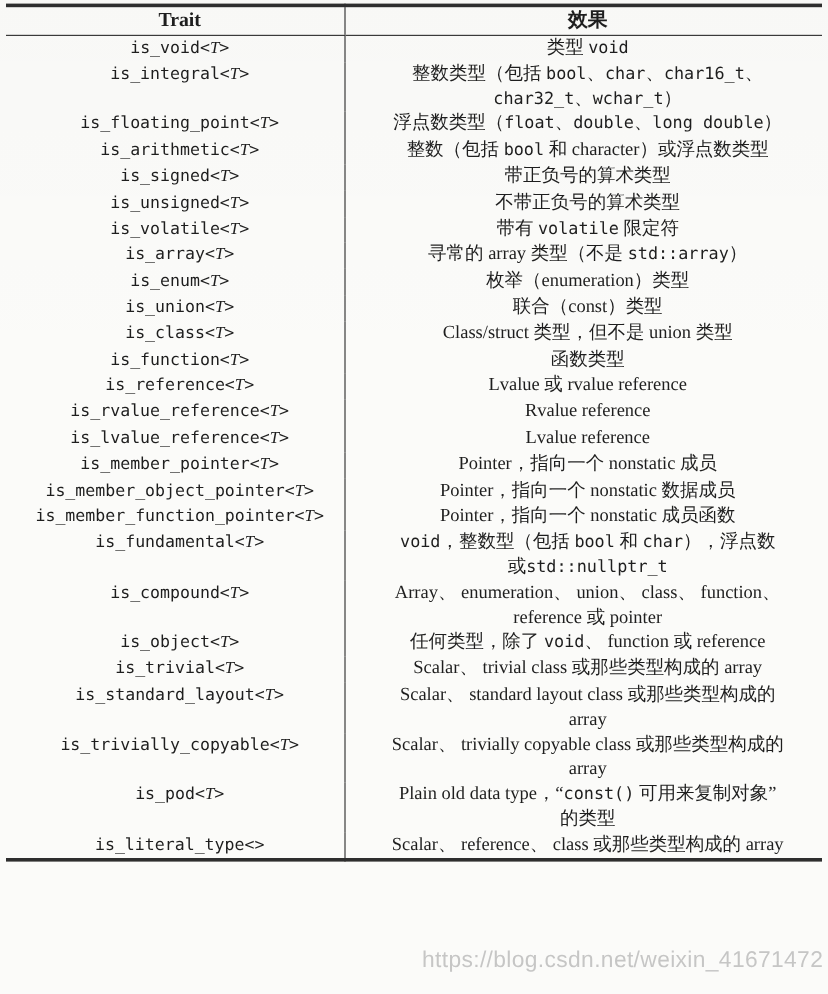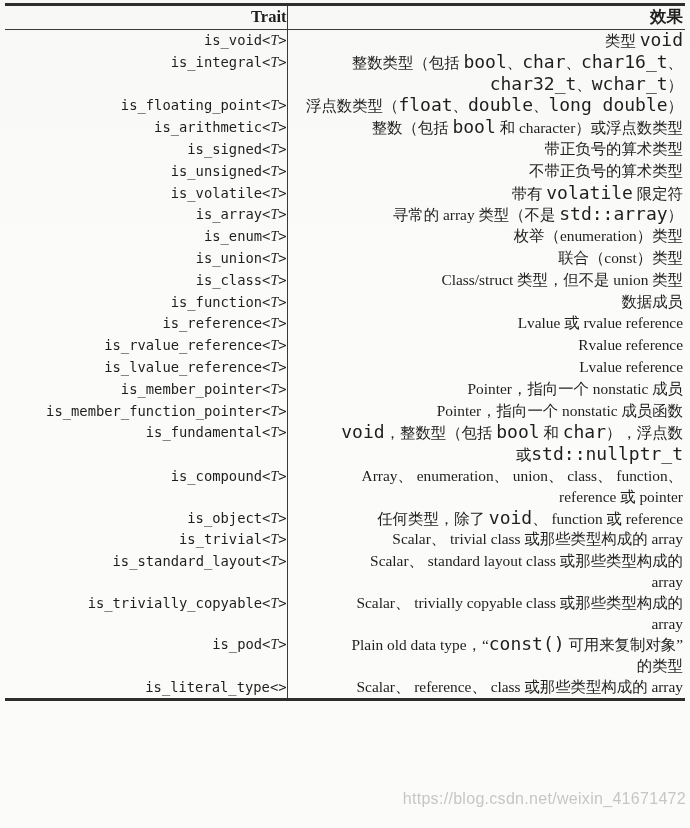--- a/index.html
+++ b/index.html
@@ -10,38 +10,38 @@
   }
   .page-noise{position:absolute;inset:0;background:
     linear-gradient(180deg, rgba(0,0,0,0.012), rgba(0,0,0,0) 40%);
     pointer-events:none;}
   .tablewrap{position:absolute;left:5px;top:3px;width:680px;}
   table{
     border-collapse:collapse;width:100%;table-layout:fixed;
     border-top:3px solid #2e2e2e;border-bottom:3px solid #2e2e2e;
   }
   col.c1{width:282px;}
-  th,td{vertical-align:top;text-align:right;padding:0;margin-left:40px;}
+  th,td{vertical-align:top;text-align:center;padding:0;margin-left:40px;}
   thead th{
     border-bottom:1.5px solid #3a3a3a;
     font-weight:bold;font-size:16.5px;line-height:22px;height:23px;
   }
   .trait{padding-left:8px;}
   .effect{border-left:1.4px solid #3a3a3a;padding-left:9px;padding-right:2px;}
   td.trait{
     font-family:"DejaVu Sans Mono","Liberation Mono",monospace;
     font-size:13.8px;line-height:20.8px;white-space:nowrap;
   }
   td.effect{font-size:15.4px;line-height:20.8px;}
   .ti{font-family:"Liberation Serif",serif;font-style:italic;font-size:14px;}
-  .code{font-family:"DejaVu Sans Mono","Liberation Mono",monospace;font-size:18px;}
+  .code{font-family:"DejaVu Sans Mono","Liberation Mono",monospace;font-size:14px;}
   .watermark{
     position:absolute;right:4px;top:790px;
     font-family:"Liberation Sans","DejaVu Sans",sans-serif;
-    font-size:16px;color:#b9b9b9;opacity:0.8;letter-spacing:0.3px;
+    font-size:19px;color:#b9b9b9;opacity:0.8;letter-spacing:0.3px;
     white-space:nowrap;pointer-events:none;text-align:right;
   }
 </style>
 </head>
 <body>
 
 <div class="page-noise"></div>
 
 <div class="tablewrap">
   <table>
@@ -95,37 +95,41 @@
         <tr>
           <td class="trait">is_union&lt;<span class="ti">T</span>&gt;</td>
           <td class="effect">联合（const）类型</td>
         </tr>
         <tr>
           <td class="trait">is_class&lt;<span class="ti">T</span>&gt;</td>
           <td class="effect">Class/struct 类型，但不是 union 类型</td>
         </tr>
         <tr>
           <td class="trait">is_function&lt;<span class="ti">T</span>&gt;</td>
-          <td class="effect">数据成员</td>
+          <td class="effect">函数类型</td>
         </tr>
         <tr>
           <td class="trait">is_reference&lt;<span class="ti">T</span>&gt;</td>
           <td class="effect">Lvalue 或 rvalue reference</td>
         </tr>
         <tr>
           <td class="trait">is_rvalue_reference&lt;<span class="ti">T</span>&gt;</td>
           <td class="effect">Rvalue reference</td>
         </tr>
         <tr>
           <td class="trait">is_lvalue_reference&lt;<span class="ti">T</span>&gt;</td>
           <td class="effect">Lvalue reference</td>
         </tr>
         <tr>
           <td class="trait">is_member_pointer&lt;<span class="ti">T</span>&gt;</td>
           <td class="effect">Pointer，指向一个 nonstatic 成员</td>
+        </tr>
+        <tr>
+          <td class="trait">is_member_object_pointer&lt;<span class="ti">T</span>&gt;</td>
+          <td class="effect">Pointer，指向一个 nonstatic 数据成员</td>
         </tr>
         <tr>
           <td class="trait">is_member_function_pointer&lt;<span class="ti">T</span>&gt;</td>
           <td class="effect">Pointer，指向一个 nonstatic 成员函数</td>
         </tr>
         <tr>
           <td class="trait">is_fundamental&lt;<span class="ti">T</span>&gt;</td>
           <td class="effect"><span class="code">void</span>，整数型（包括 <span class="code">bool</span> 和 <span class="code">char</span>），浮点数<br>或<span class="code">std::nullptr_t</span></td>
         </tr>
         <tr>

